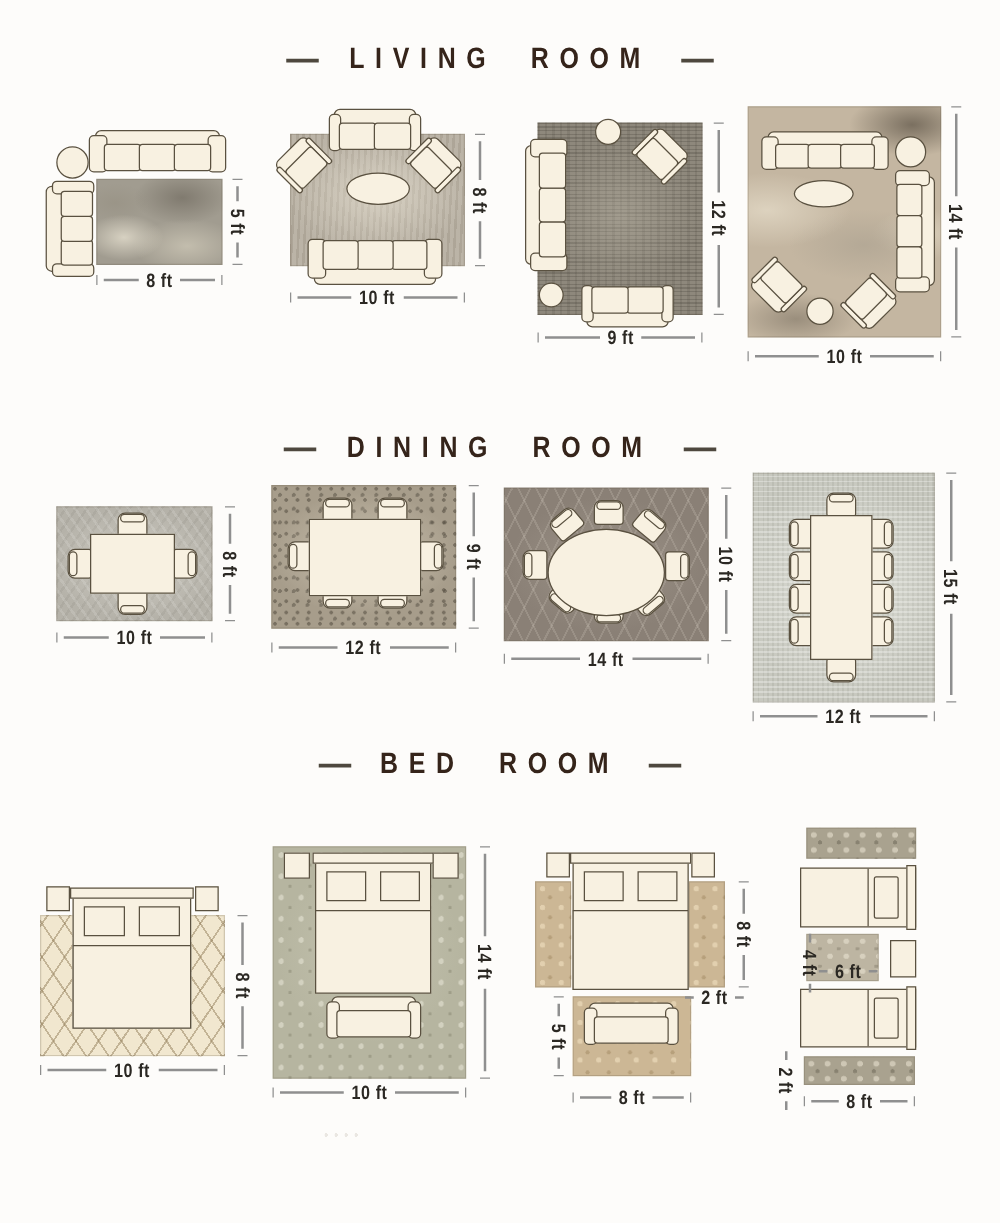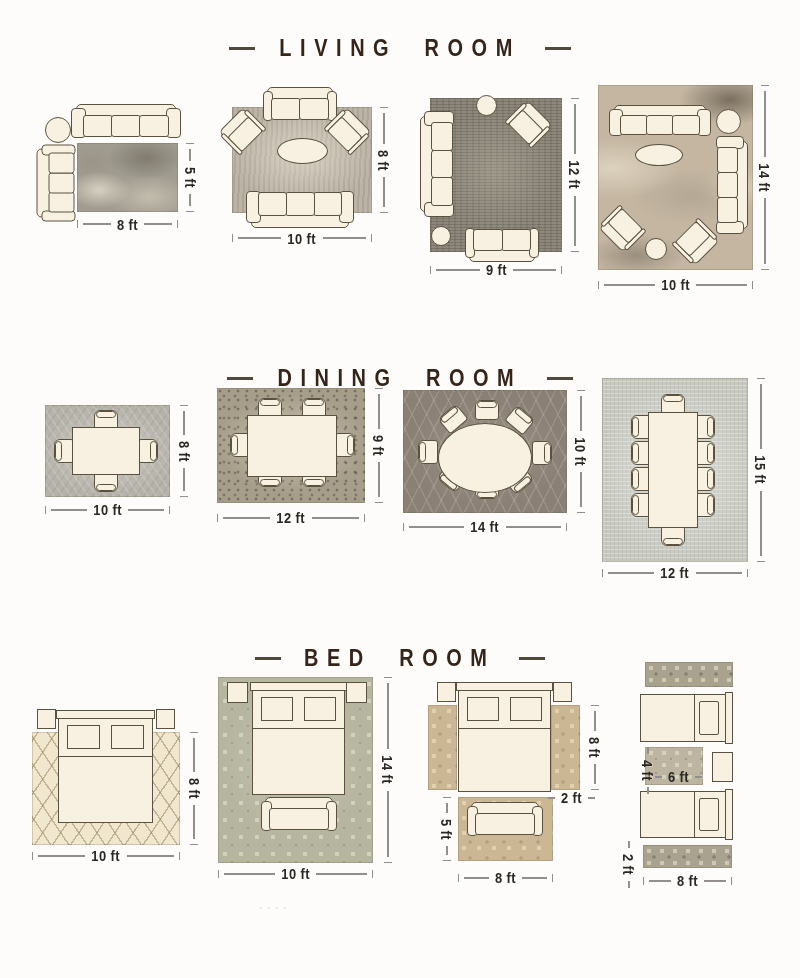--- a/index.html
+++ b/index.html
@@ -337,21 +337,21 @@
     <div class="dim dimv" style="left:758px;top:85px;height:185px">
         <i class="tk"></i>
         <i class="ln"></i>
         <span class="lb">14 ft</span>
         <i class="ln"></i>
         <i class="tk"></i>
       </div>
   </section>
 
   <section>
-    <div class="sec-head" style="top:366px">
+    <div class="sec-head" style="top:347px">
       <span class="dash"></span>
       <h2>DINING ROOM</h2>
       <span class="dash"></span>
     </div>
 
     <div class="rug rug-d1" style="left:45px;top:405px;width:125px;height:92px"></div>
     <div class="chair" style="left:94px;top:410px"></div>
     <div class="chair" style="left:94px;top:472px;transform:rotate(180deg)"></div>
     <div class="chair" style="left:52px;top:441px;transform:rotate(-90deg)"></div>
     <div class="chair" style="left:136px;top:441px;transform:rotate(90deg)"></div>
@@ -441,21 +441,21 @@
     <div class="dim dimv" style="left:754px;top:378px;height:184px">
         <i class="tk"></i>
         <i class="ln"></i>
         <span class="lb">15 ft</span>
         <i class="ln"></i>
         <i class="tk"></i>
       </div>
   </section>
 
   <section>
-    <div class="sec-head" style="top:646px">
+    <div class="sec-head" style="top:600px">
       <span class="dash"></span>
       <h2>BED ROOM</h2>
       <span class="dash"></span>
     </div>
 
     <div class="nst" style="left:37px;top:709px;width:19px;height:20px"></div>
     <div class="nst" style="left:156px;top:709px;width:19px;height:20px"></div>
     <div class="rug rug-b1" style="left:32px;top:732px;width:148px;height:113px"></div>
     <div class="bedf" style="left:58px;top:711px;width:95px;height:112px">
         <i class="hb"></i>

